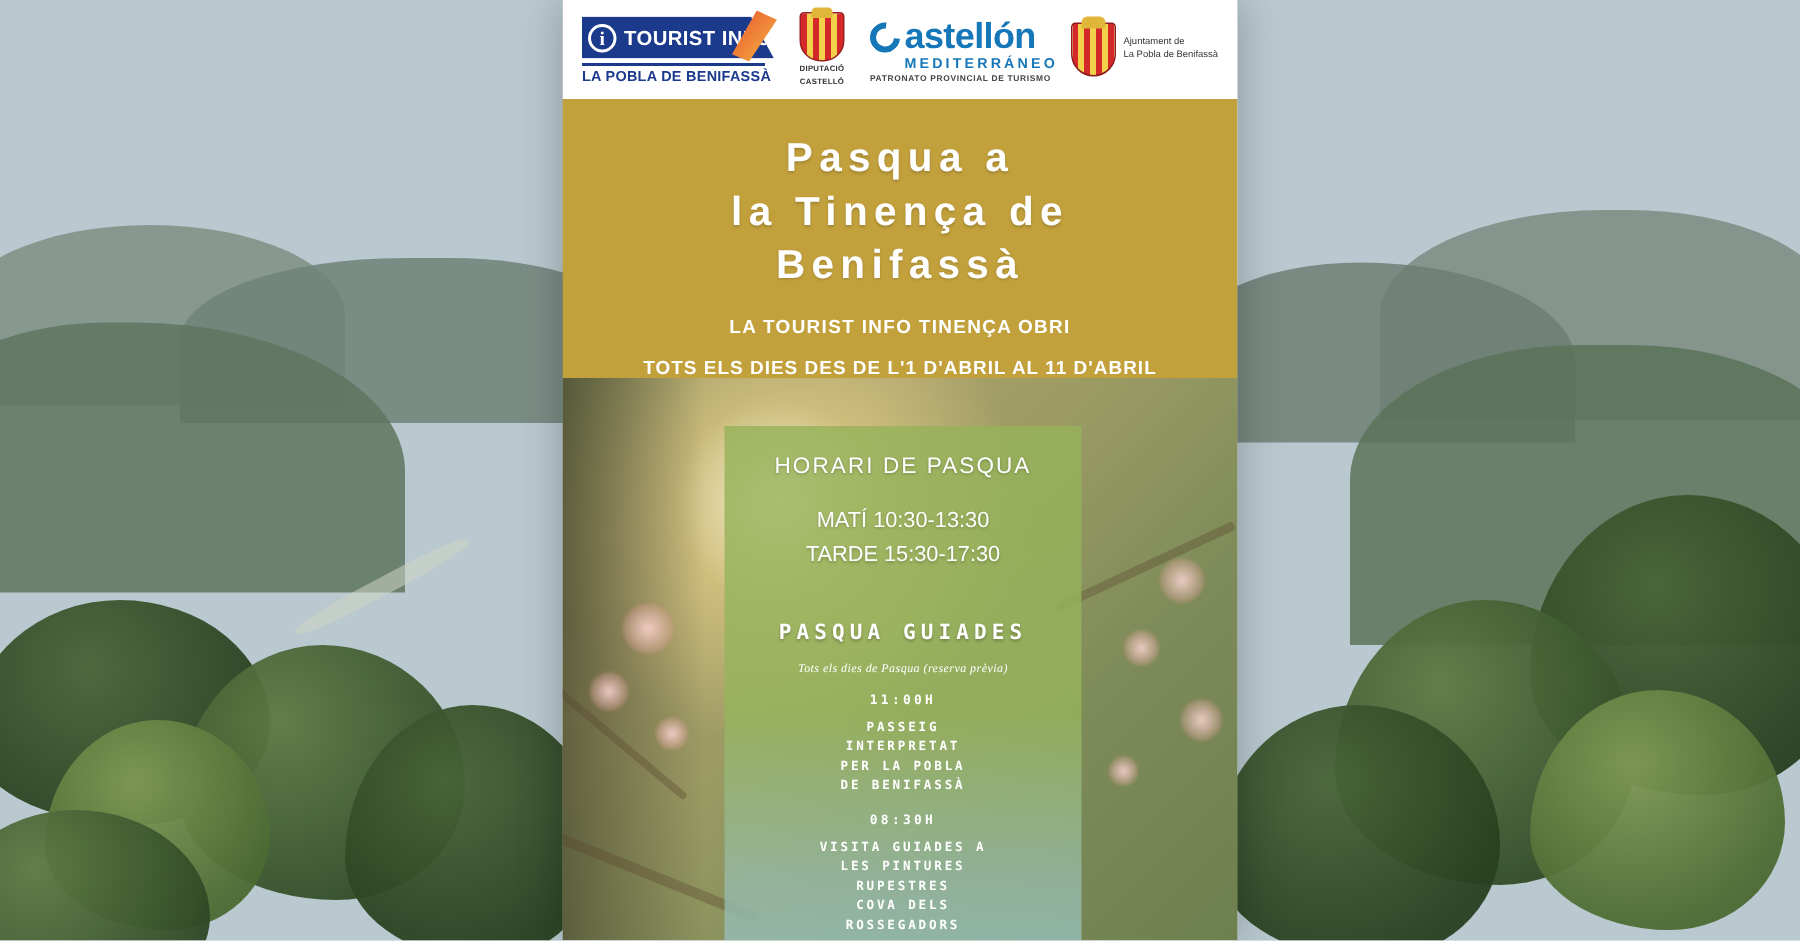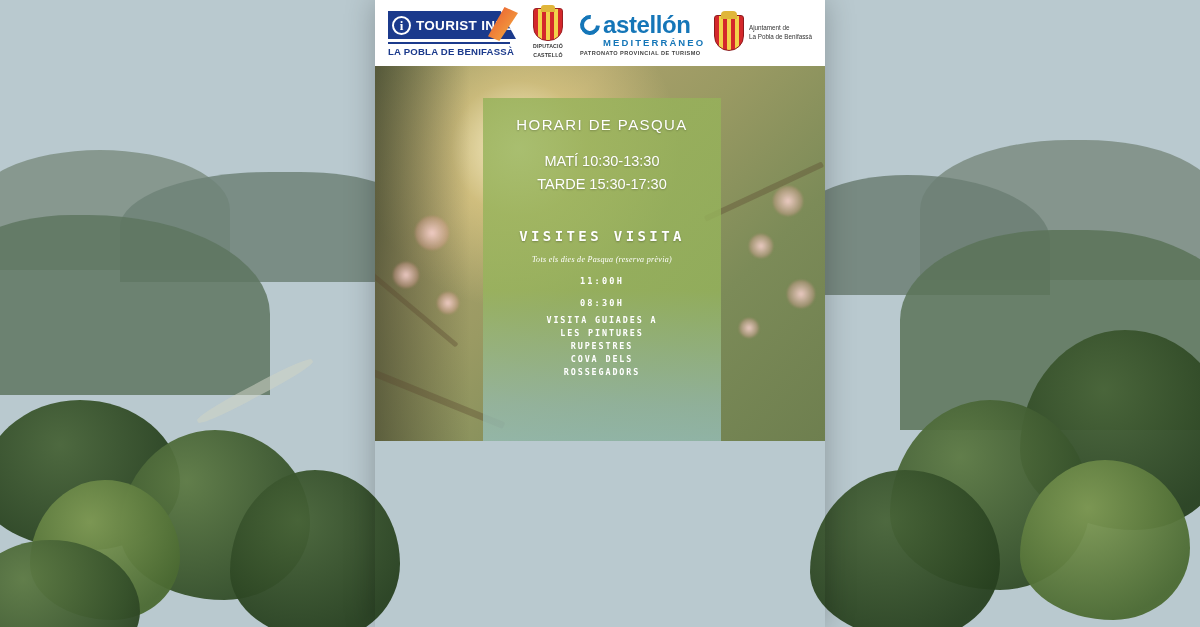--- a/index.html
+++ b/index.html
@@ -320,44 +320,55 @@
 
       <div class="logo-ajt">
         <div class="ajt-shield"></div>
         <div class="ajt-txt">
           <div>Ajuntament de</div>
           <div>La Pobla de Benifassà</div>
         </div>
       </div>
     </div>
 
+    <div class="poster-head">
+      <div class="head-title">Pasqua a</div>
+      <div class="head-title">la Tinença de</div>
+      <div class="head-title">Benifassà</div>
+      <div class="head-sub1">LA TOURIST INFO TINENÇA OBRI</div>
+      <div class="head-sub2">TOTS ELS DIES DES DE L'1 D'ABRIL AL 11 D'ABRIL</div>
+    </div>
 
     <div class="poster-body">
       <div class="body-dark"></div>
       <div class="body-branch" style="left:-10px;top:300px;width:150px;height:7px;transform:rotate(22deg);"></div>
       <div class="body-branch" style="left:-10px;top:200px;width:120px;height:5px;transform:rotate(40deg);"></div>
       <div class="body-branch" style="right:-10px;top:150px;width:130px;height:6px;transform:rotate(-25deg);"></div>
       <div class="body-blossom" style="left:40px;top:150px;width:34px;height:34px;"></div>
       <div class="body-blossom" style="left:18px;top:196px;width:26px;height:26px;"></div>
       <div class="body-blossom" style="left:62px;top:226px;width:22px;height:22px;"></div>
       <div class="body-blossom" style="right:22px;top:120px;width:30px;height:30px;"></div>
       <div class="body-blossom" style="right:52px;top:168px;width:24px;height:24px;"></div>
       <div class="body-blossom" style="right:10px;top:214px;width:28px;height:28px;"></div>
       <div class="body-blossom" style="right:66px;top:252px;width:20px;height:20px;"></div>
 
       <div class="green-card">
         <div class="gc-h">HORARI  DE PASQUA</div>
 
         <div class="gc-time">MATÍ 10:30-13:30</div>
         <div class="gc-time" style="margin-top:2px;">TARDE 15:30-17:30</div>
 
-        <div class="gc-guided">VISITES VISITA</div>
+        <div class="gc-guided">PASQUA GUIADES</div>
         <div class="gc-note">Tots els dies de Pasqua (reserva prèvia)</div>
 
         <div class="gc-hour">11:00H</div>
+        <div class="gc-act" style="white-space:pre-line;">PASSEIG
+INTERPRETAT
+PER LA POBLA
+DE BENIFASSÀ</div>
 
         <div class="gc-hour">08:30H</div>
         <div class="gc-act" style="white-space:pre-line;">VISITA GUIADES A
 LES PINTURES
 RUPESTRES
 COVA DELS
 ROSSEGADORS</div>
 
       </div>
     </div>

